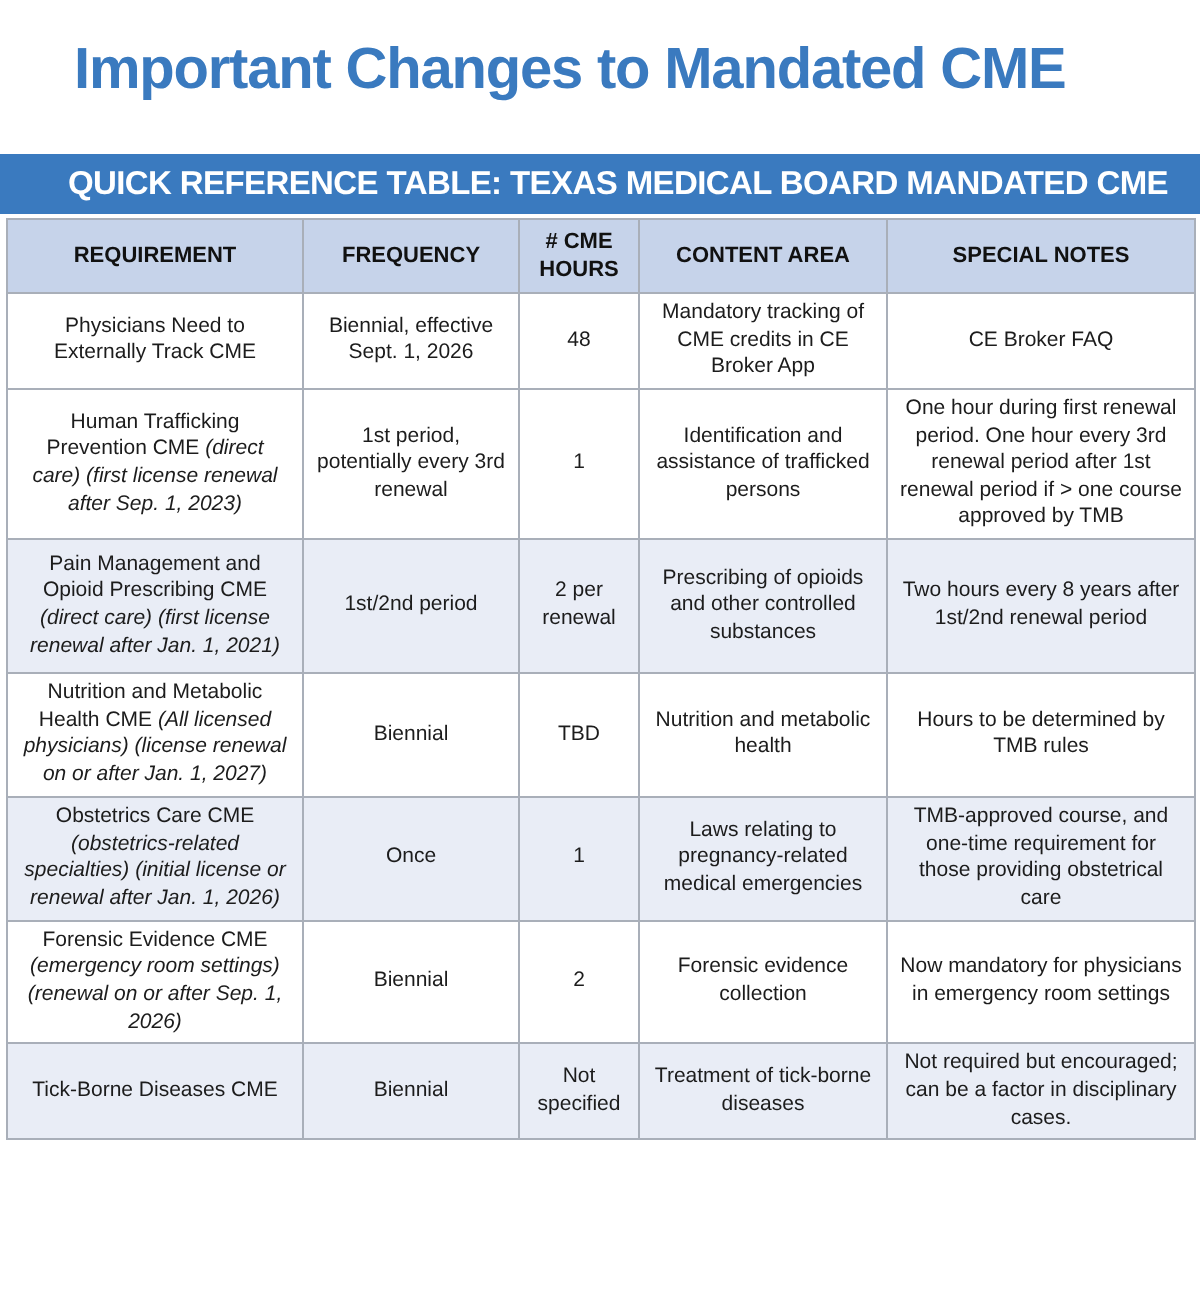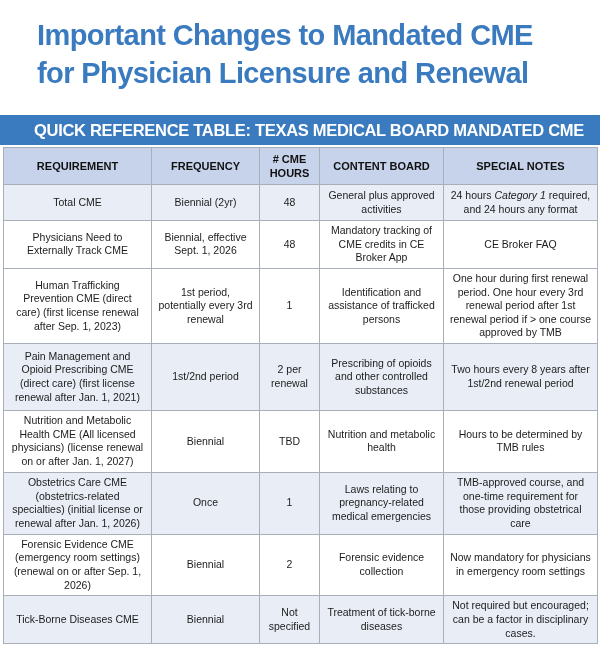--- a/index.html
+++ b/index.html
@@ -63,58 +63,50 @@
   .r1 td { height:36px; }
   .r2 td { height:47px; }
   .r3 td { height:35px; }
   .r4 td { height:70px; }
   .r5 td { height:67px; }
   .r6 td { height:53px; }
   .r7 td { height:62px; }
   .r8 td { height:46px;margin-top:28px; }
   .r9 td { height:34px; }
 
-  .req-note { }
+  .req-note { font-style:italic; }
   .note-italic { font-style:italic; }
 </style>
 </head>
 <body>
 
 <div class="title">
   <div>Important Changes to Mandated CME</div>
-  <div>for Physician Licensure and Renewal</div>
 </div>
 
 <div class="banner">QUICK REFERENCE TABLE: TEXAS MEDICAL BOARD MANDATED CME</div>
 
 <table class="ref">
   <colgroup>
       <col class="c1">
       <col class="c2">
       <col class="c3">
       <col class="c4">
       <col class="c5">
     </colgroup>
   <thead>
     <tr>
       <th>REQUIREMENT</th>
       <th>FREQUENCY</th>
       <th># CME HOURS</th>
-      <th>CONTENT BOARD</th>
+      <th>CONTENT AREA</th>
       <th>SPECIAL NOTES</th>
     </tr>
   </thead>
   <tbody>
-    <tr class="alt r1">
-      <td><span>Total CME</span><span class="req-note"></span></td>
-      <td>Biennial (2yr)</td>
-      <td>48</td>
-      <td>General plus approved activities</td>
-      <td><span>24 hours </span><span class="note-italic">Category 1</span><span> required, and 24 hours any format</span></td>
-    </tr>
     <tr class="plain r2">
       <td><span>Physicians Need to Externally Track CME</span><span class="req-note"></span></td>
       <td>Biennial, effective Sept. 1, 2026</td>
       <td>48</td>
       <td>Mandatory tracking of CME credits in CE Broker App</td>
       <td><span>CE Broker FAQ</span><span class="note-italic"></span><span></span></td>
     </tr>
     <tr class="plain r4">
       <td><span>Human Trafficking Prevention CME </span><span class="req-note">(direct care) (first license renewal after Sep. 1, 2023)</span></td>
       <td>1st period, potentially every 3rd renewal</td>

